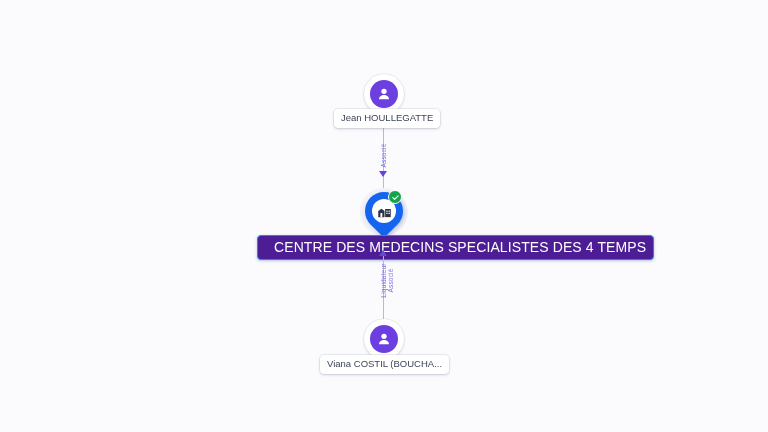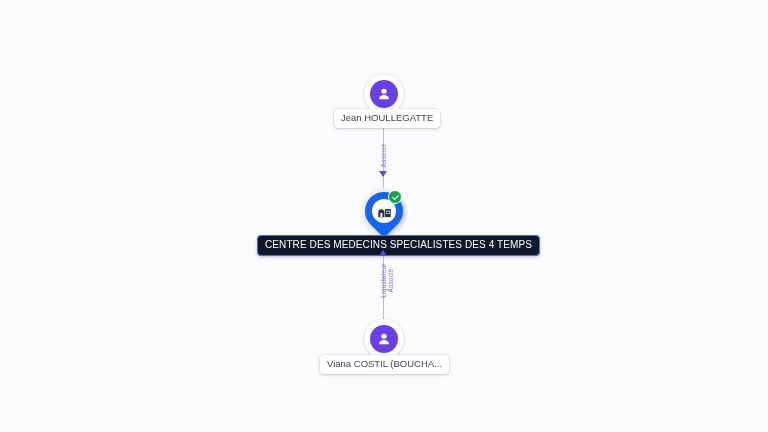--- a/index.html
+++ b/index.html
@@ -145,27 +145,27 @@
     display: flex;
     align-items: center;
     justify-content: center;
     box-sizing: border-box;
   }
   .verified-badge svg { display: block; }
 
   
   .company-label {
     position: absolute;
-    background: #0f172a;
+    background: #4c1d95;
     color: #ffffff;
     border: 1px solid #2f7bff;
     border-radius: 4px;
-    font-size: 10px;
+    font-size: 14px;
     line-height: 1;
-    padding: 4px 7px 5px 7px;
+    padding: 4px 7px 5px 16px;
     white-space: nowrap;
     letter-spacing: 0.1px;
     box-shadow: 0 1px 3px rgba(20, 60, 160, 0.3);
   }
 </style>
 </head>
 <body style="background: rgb(251, 251, 254);">
 
 <div id="graph-canvas">
 

